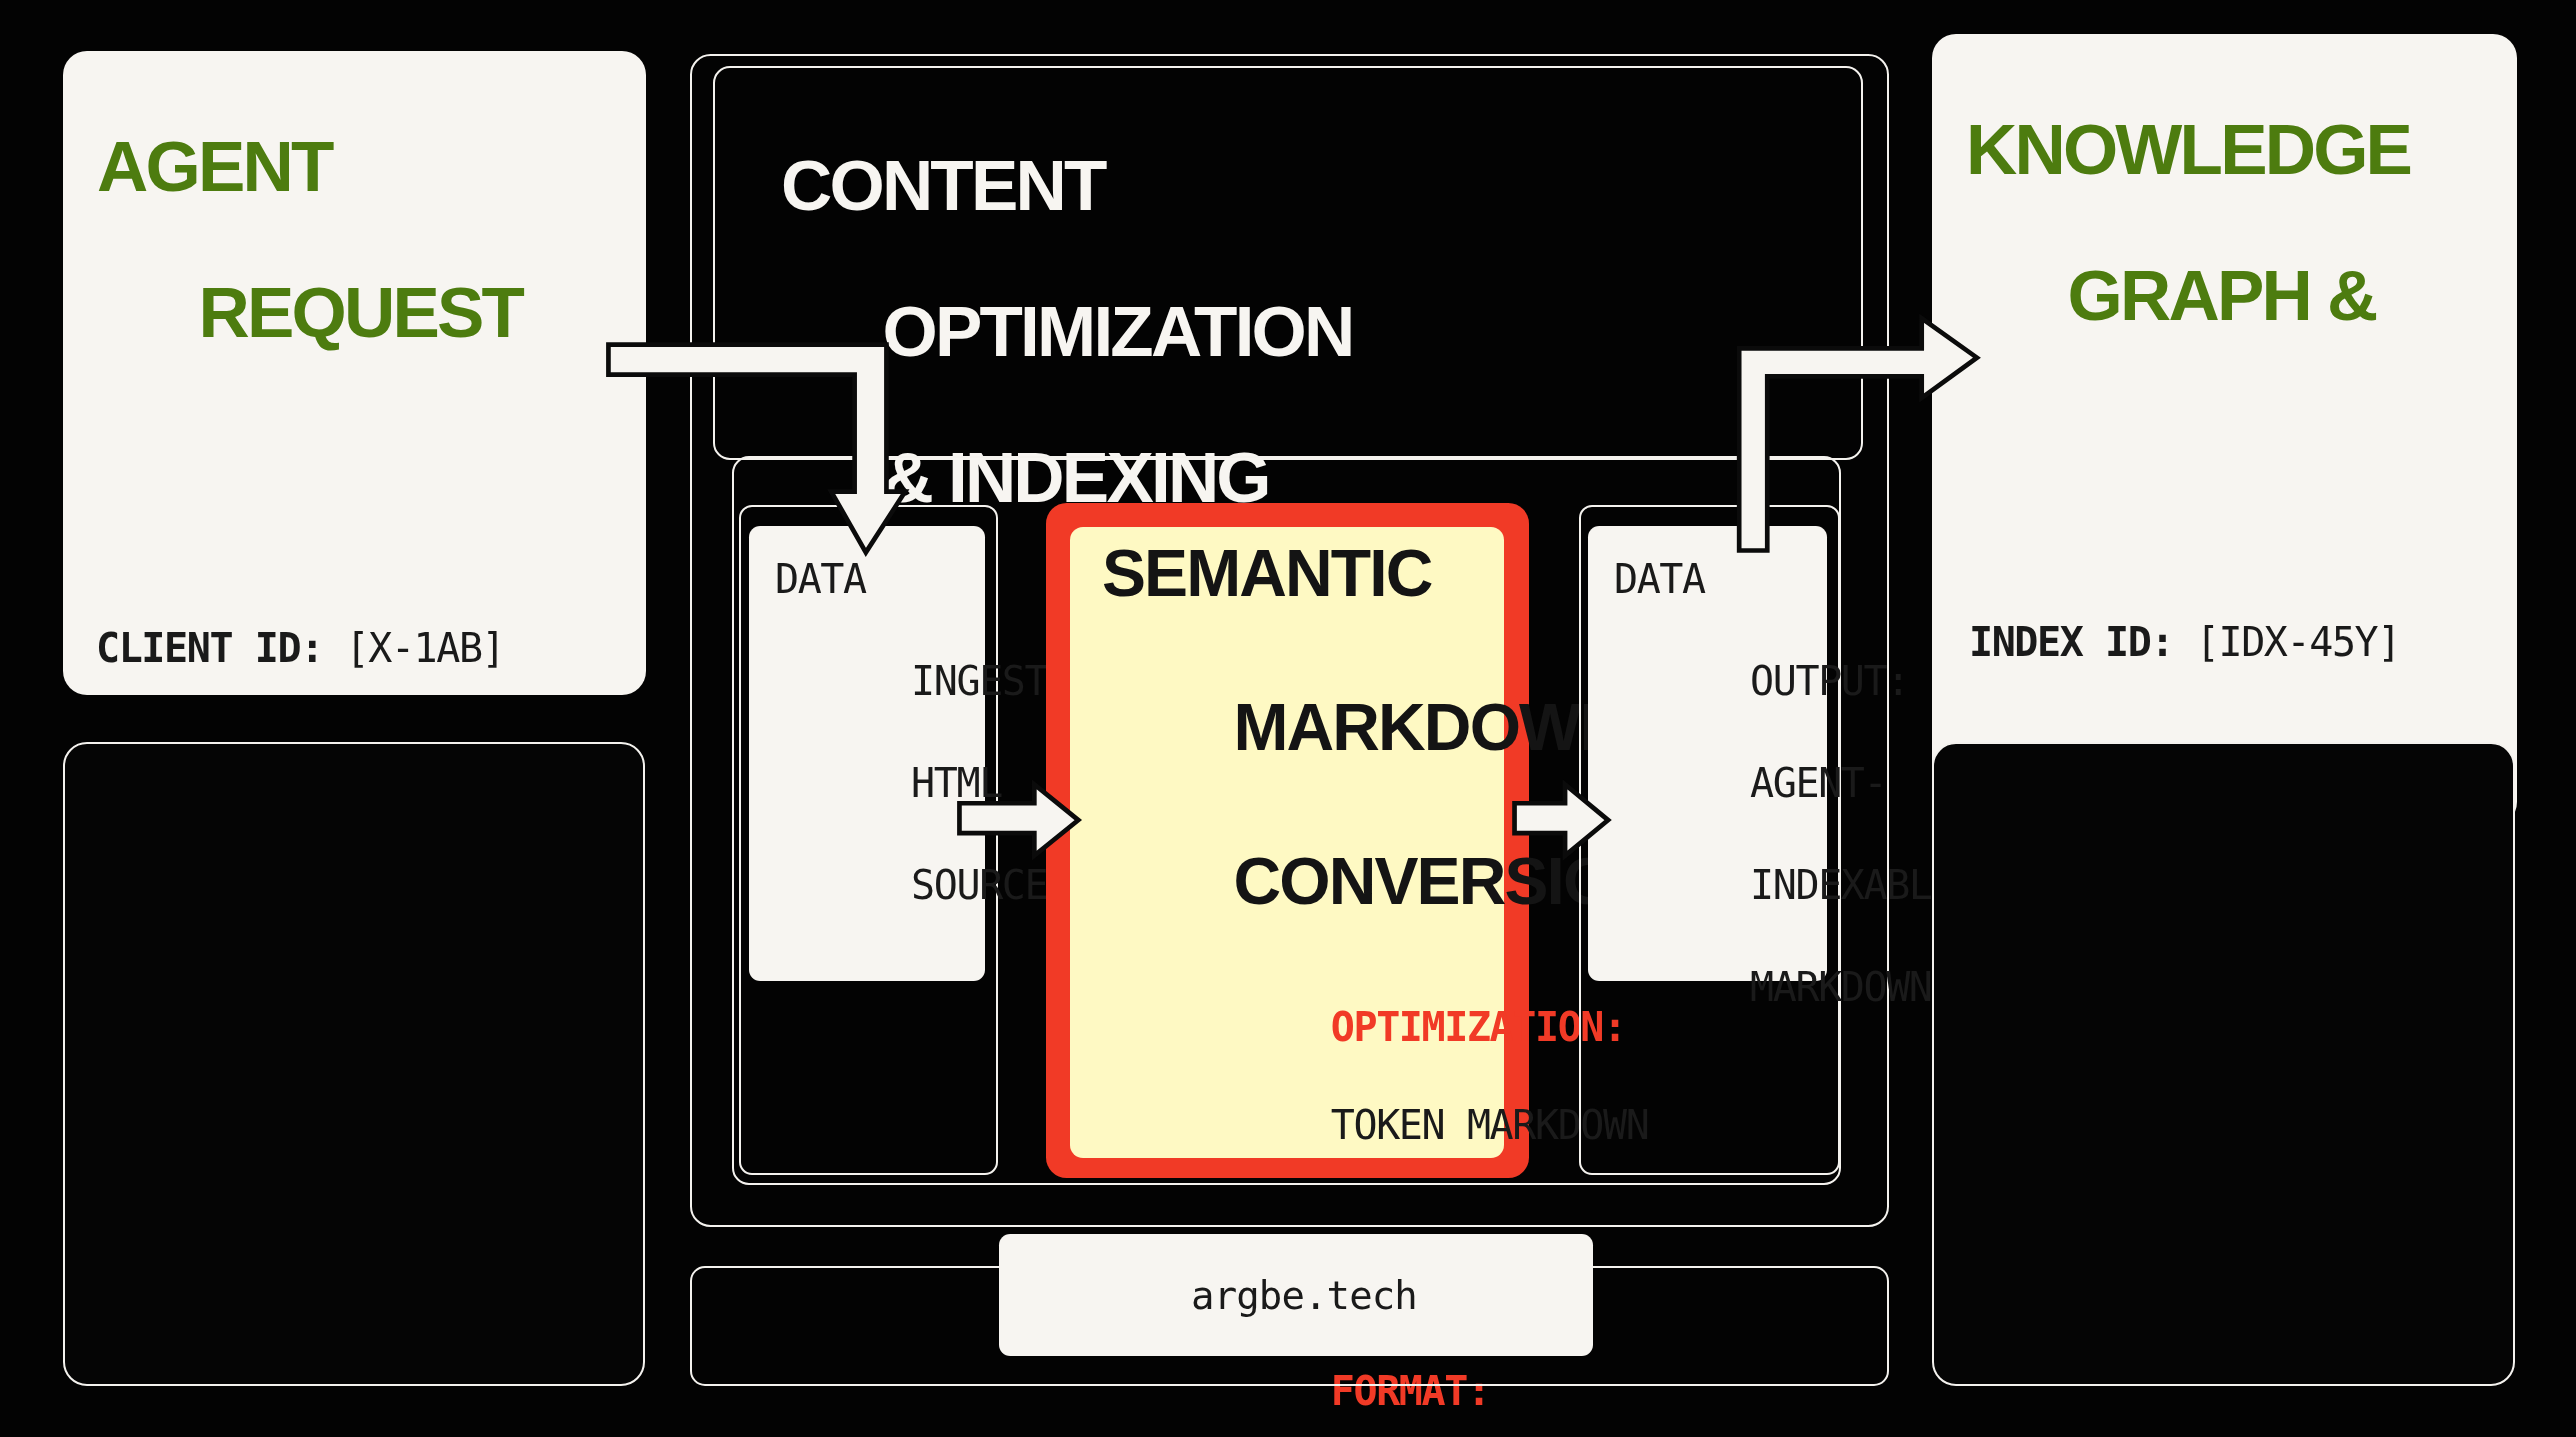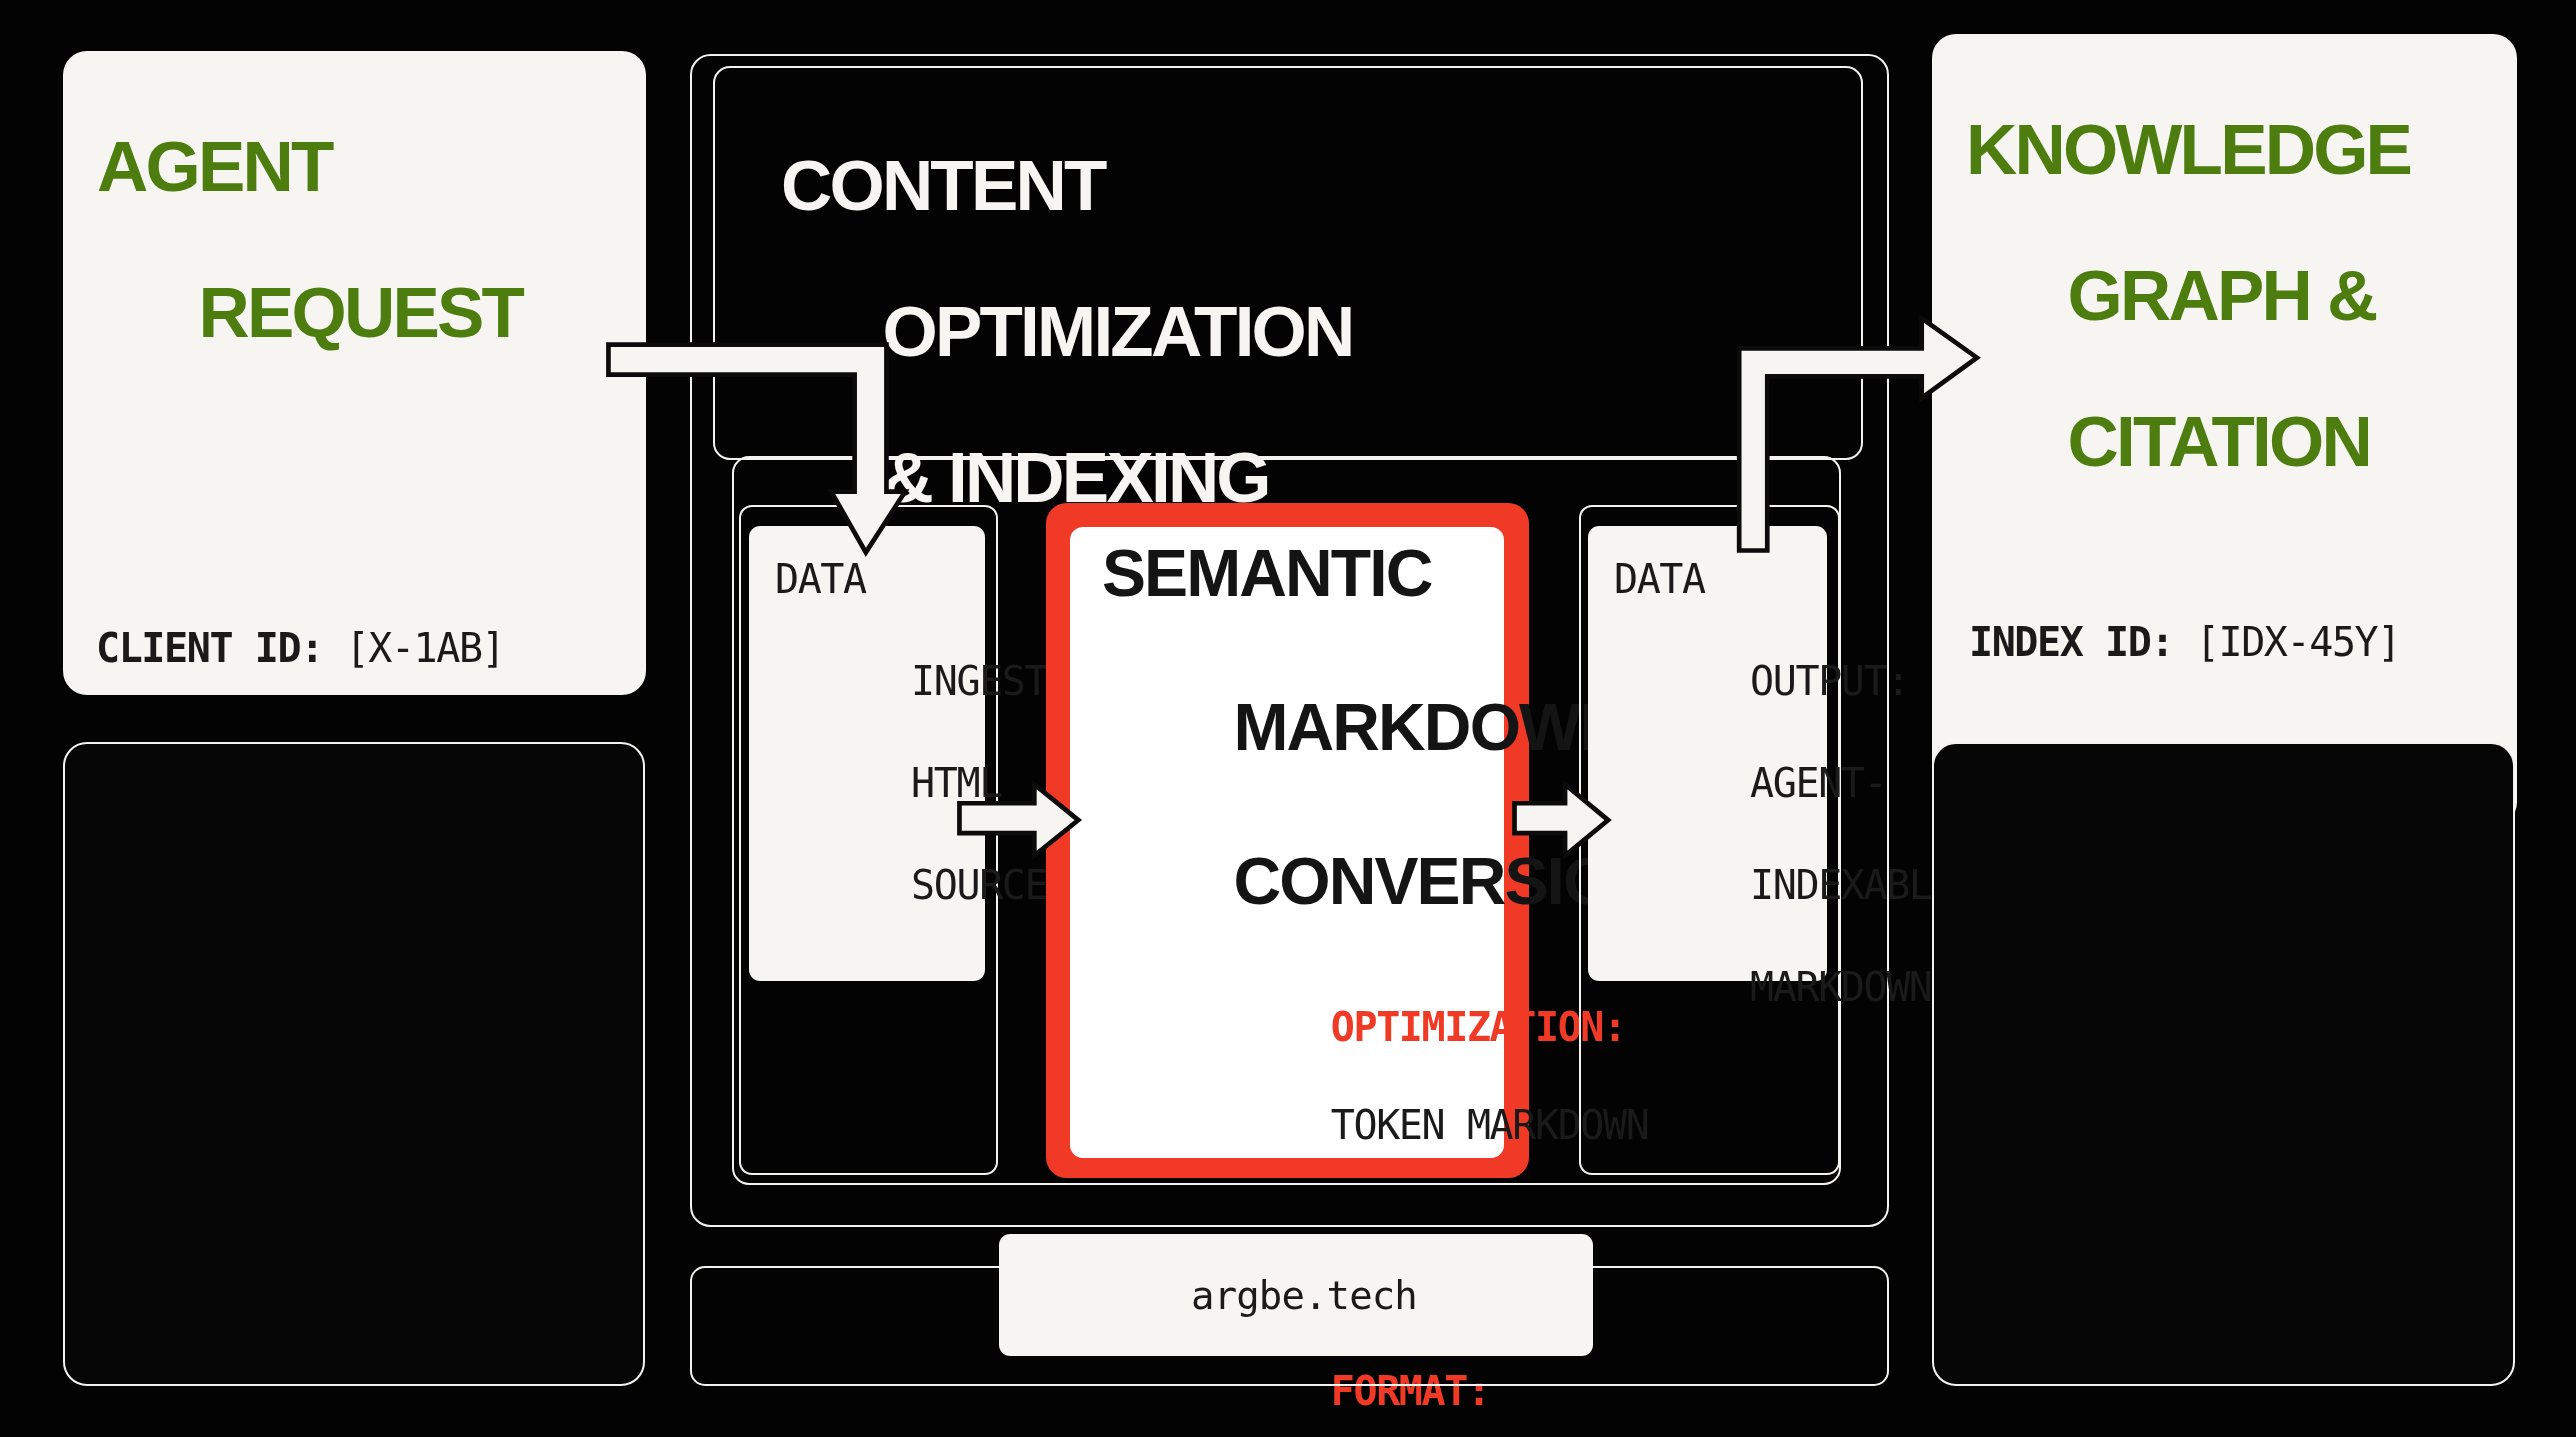--- a/index.html
+++ b/index.html
@@ -35,21 +35,21 @@
   #center-title{position:absolute;left:66px;top:81px;}
   #center-content-box{left:732px;top:456px;width:1105px;height:725px;border-radius:17px;}
 
   #ingest-container{left:739px;top:505px;width:255px;height:666px;border-radius:13px;}
   #ingest-box{left:749px;top:526px;width:236px;height:455px;border-radius:11.2px;}
   #ingest-box .abs-text{position:absolute;left:26px;top:28px;line-height:51px;}
 
   #conversion-outer{position:absolute;left:1046px;top:503px;width:483px;height:675px;
                     background:#F13A26;border-radius:20.6px;}
   #conversion-inner{position:absolute;left:24px;top:24px;width:434px;height:631px;
-                    background:#ffffff;border-radius:13px;}
+                    background:#fef9c3;border-radius:13px;}
   #conversion-title{position:absolute;left:32px;top:7.5px;font-weight:700;color:#141414;
                     font-size:66px;line-height:77px;letter-spacing:-1.9px;white-space:pre;}
   #conversion-fields{position:absolute;left:34px;top:329px;line-height:49px;}
   .conv-field{margin-bottom:20.6px;}
   .accent-lbl{color:#F13A26;font-weight:700;}
 
   #output-container{left:1579px;top:505px;width:257px;height:666px;border-radius:13px;}
   #output-box{left:1588px;top:526px;width:239px;height:455px;border-radius:11.2px;}
 
   #footer-bar{left:690px;top:1266px;width:1195px;height:116px;border-radius:15px;}
@@ -138,21 +138,20 @@
   </div>
 
   <div class="stroke-box" id="footer-bar"></div>
   <div id="footer-chip">
     <span class="mono">argbe.tech</span>
   </div>
 
   <div class="panel-white" id="knowledge-box">
     <div class="big-title" id="knowledge-title"><span>KNOWLEDGE</span><br>
       <span>GRAPH &amp;</span><br>
-      <span>CITATION</span>
     </div>
     <div class="mono" id="knowledge-fields">
       <div class="field-row"><span class="lbl">INDEX ID: </span><span class="val">[IDX-45Y]</span></div>
       <div class="field-row"><span class="lbl">TYPE: </span><span class="val">CITATION NETWORK</span></div>
       <div class="field-row"><span class="lbl">STATUS: </span><span class="val">UPDATED</span></div>
     </div>
   </div>
 
   <div class="panel-ghost" id="right-empty"></div>
 

